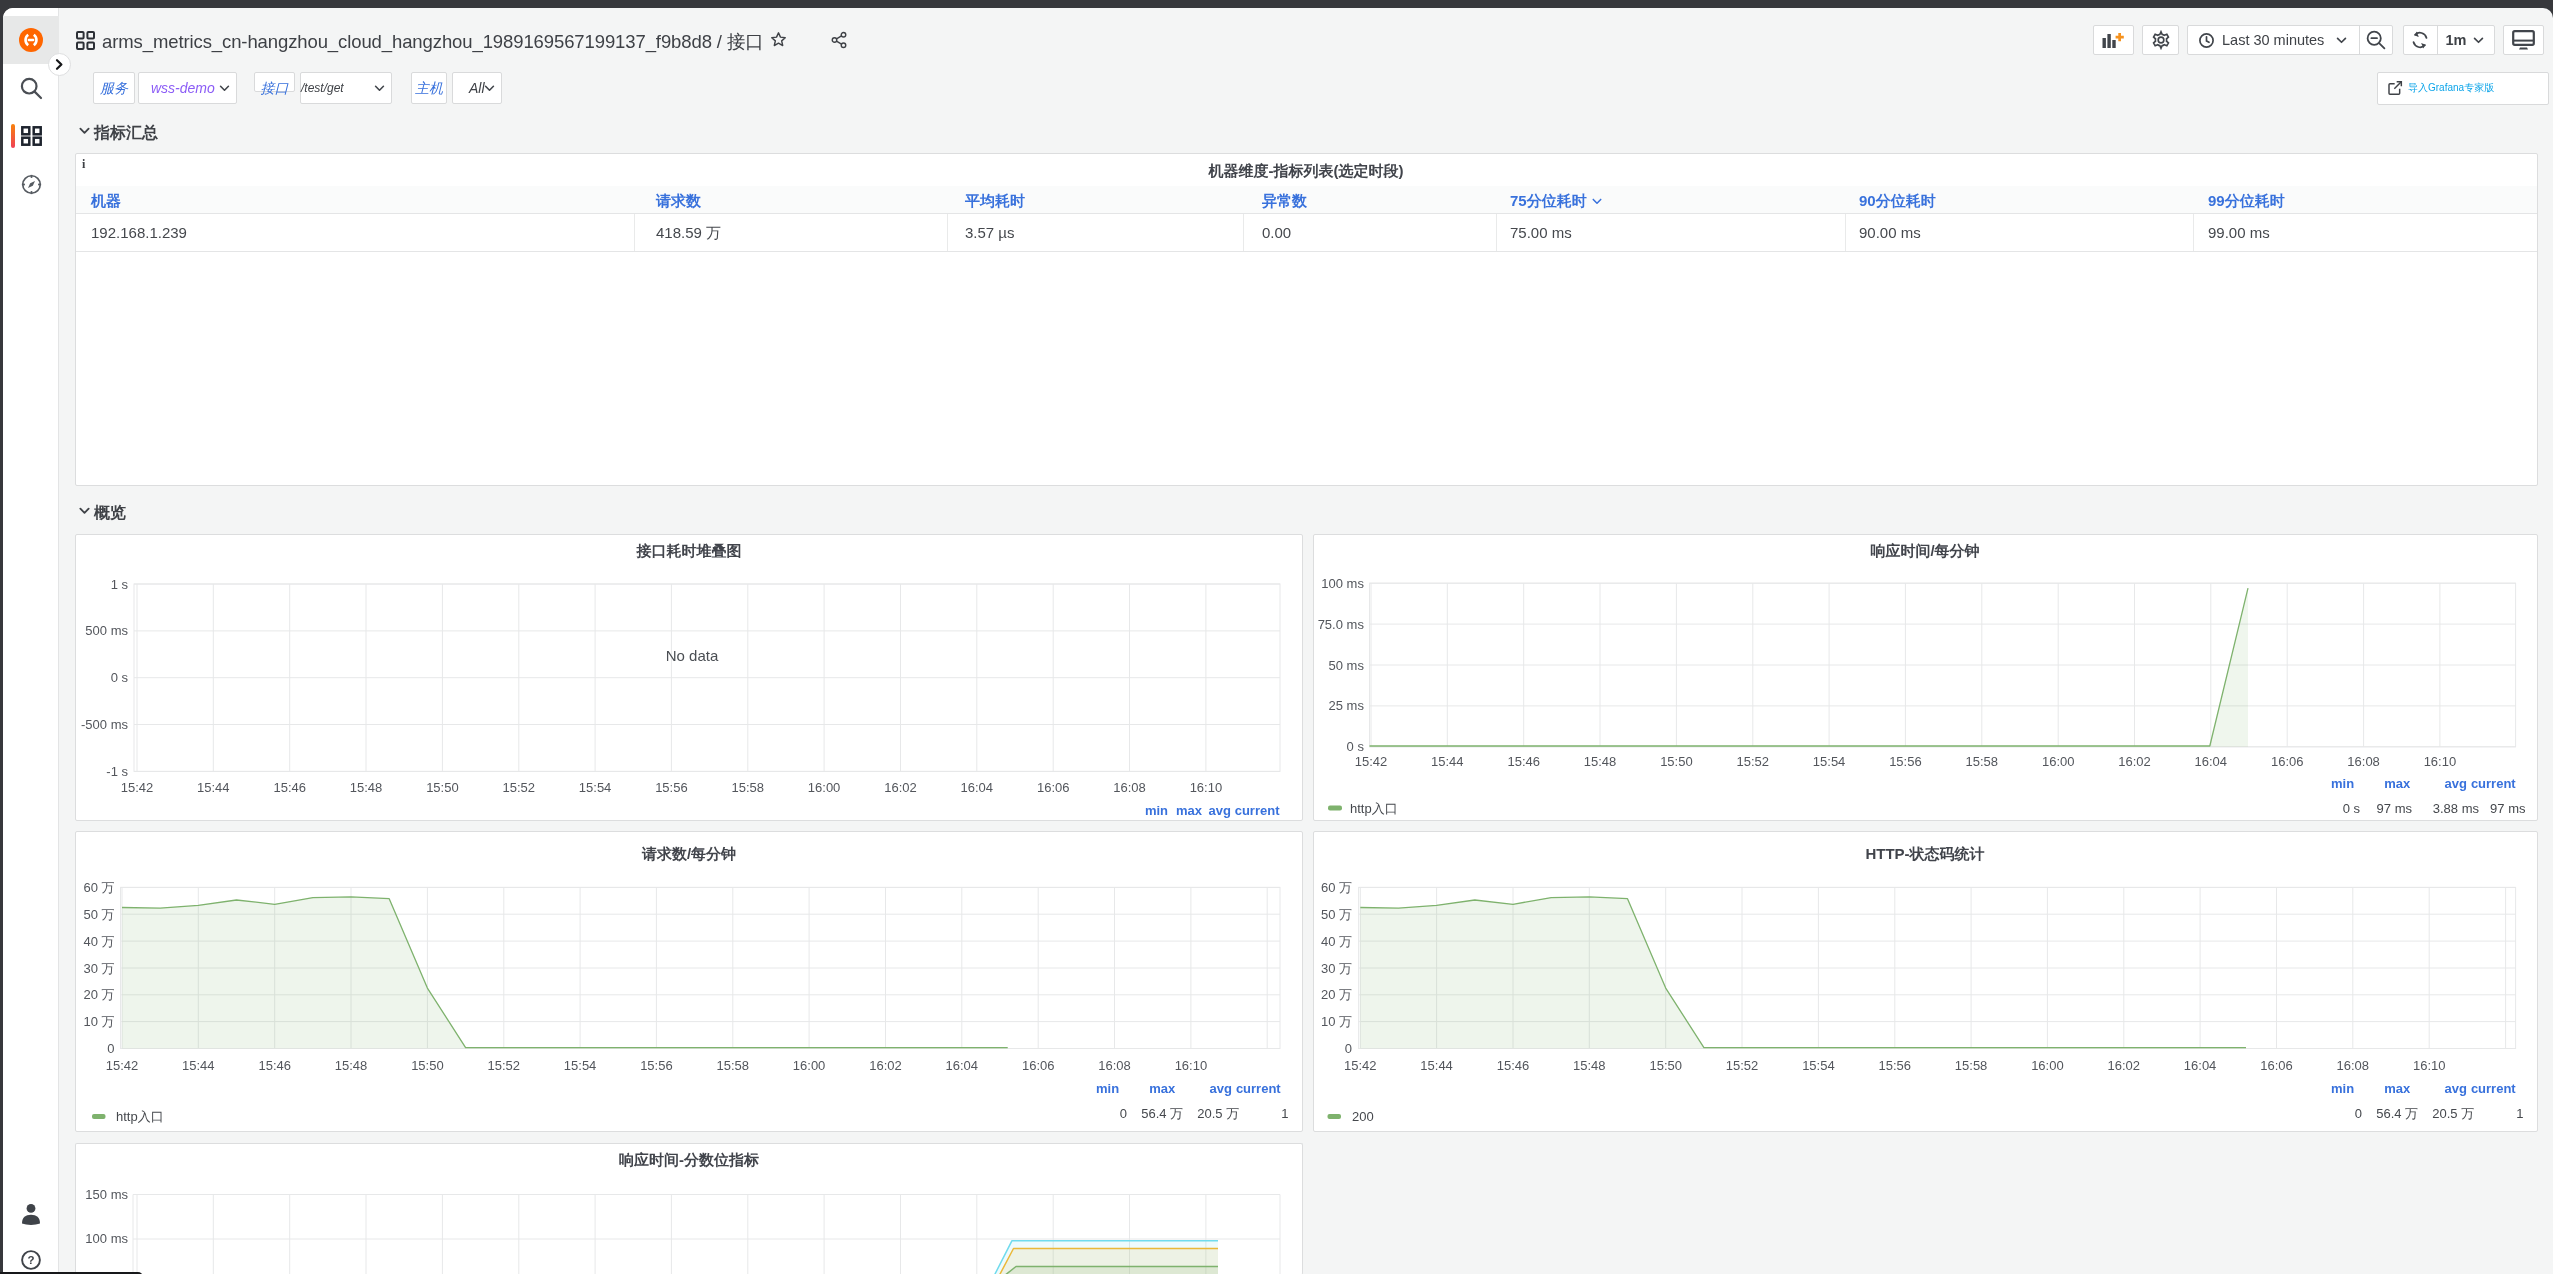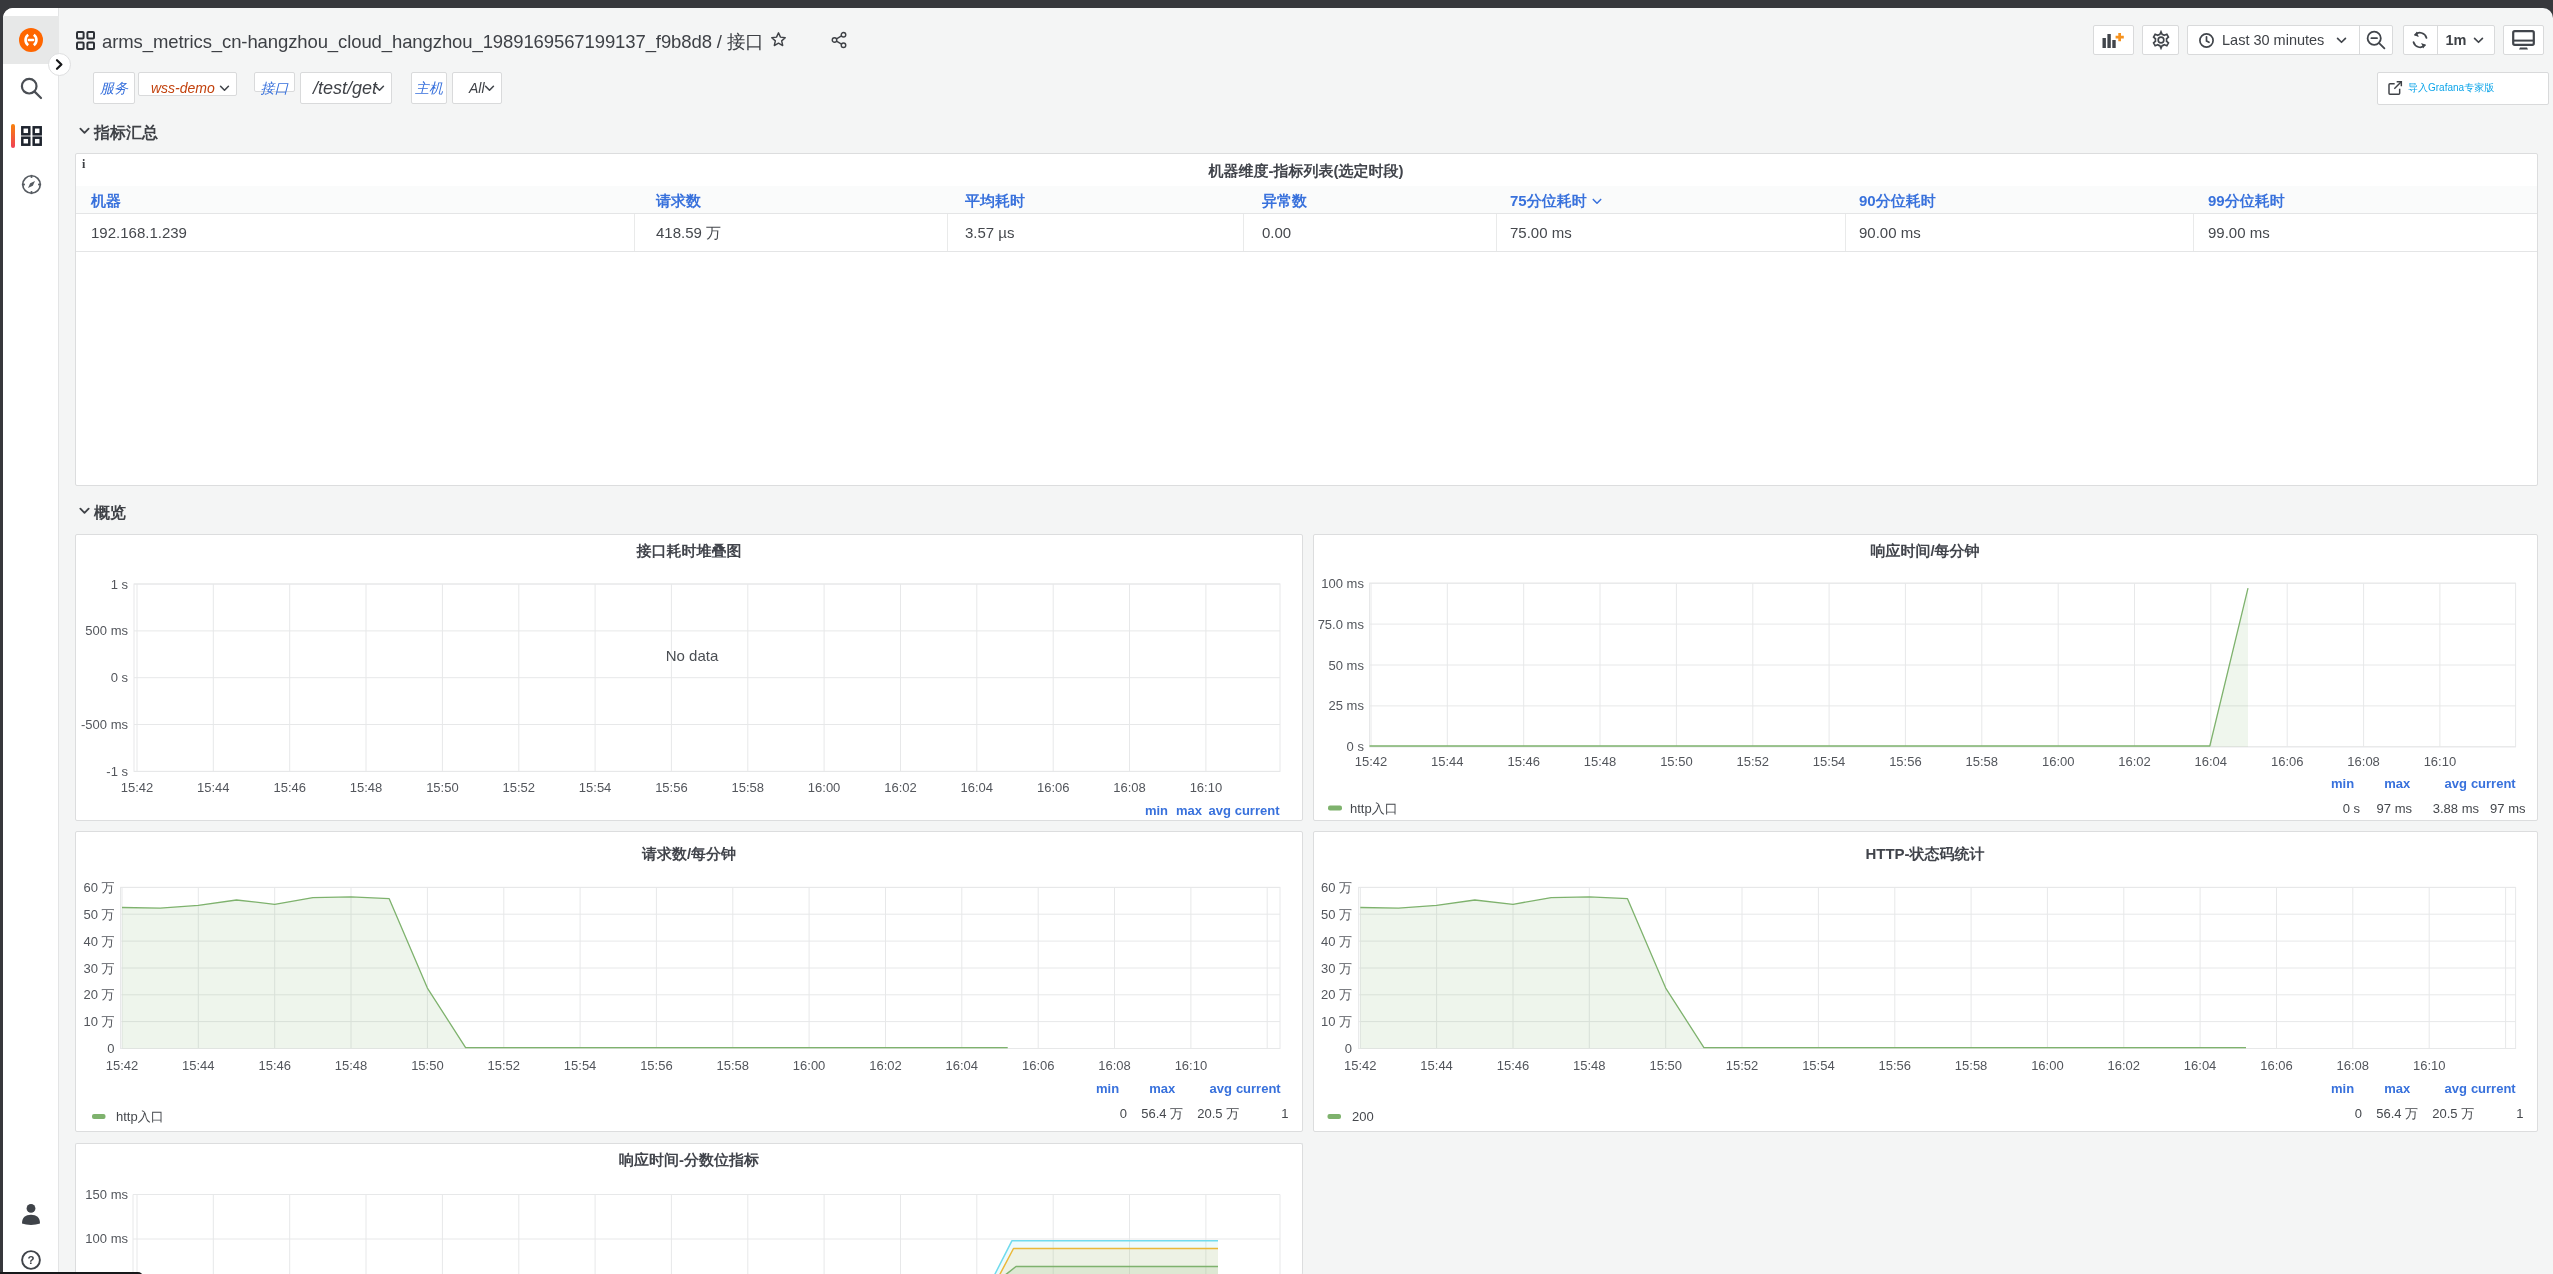--- a/index.html
+++ b/index.html
@@ -128,26 +128,26 @@
  <path d="M1.5 1.5 L6 6 L10.5 1.5" fill="none" stroke="#41454b" stroke-width="1.9" stroke-linecap="round" stroke-linejoin="round"></path>
 </svg>
 <div class="btn" style="left:2503px;top:25px;width:41px;height:30px"></div>
 <svg class="abs" style="left:2512px;top:30px" width="23" height="20" viewBox="0 0 23 20">
  <rect x="1.2" y="1.2" width="20.6" height="13.6" rx="1.5" fill="none" stroke="#41454b" stroke-width="2.2"></rect>
  <line x1="1.2" y1="10.6" x2="21.8" y2="10.6" stroke="#41454b" stroke-width="2"></line>
  <path d="M8 17.6 L15 17.6 L16 19.6 L7 19.6 Z" fill="#41454b"></path>
 </svg>
 
 <div class="btn" style="left:93px;top:72px;width:42px;height:32px;text-align:center;line-height:30px;font-size:14px;color:#3871dc">服务</div>
-<div class="btn" style="left:138px;top:72px;width:99px;height:24px;line-height:30px;font-size:14px;font-weight:500;color:#c2410c;padding-left:12px">wss-demo</div>
+<div class="btn" style="left:138px;top:72px;width:99px;height:32px;line-height:30px;font-size:14px;font-weight:500;color:#8b5cf6;padding-left:12px">wss-demo</div>
 <svg class="abs" style="left:219px;top:85px" width="11" height="7" viewBox="0 0 12 8">
  <path d="M1.5 1.5 L6 6 L10.5 1.5" fill="none" stroke="#41454b" stroke-width="1.8" stroke-linecap="round" stroke-linejoin="round"></path>
 </svg>
 <div class="btn" style="left:254px;top:72px;width:41px;height:20px;text-align:center;line-height:30px;font-size:14px;color:#3871dc">接口</div>
-<div class="btn" style="left:300px;top:72px;width:92px;height:32px;line-height:30px;font-size:18px;font-weight:500;color:#3f4247;padding-left:12px">/test/get</div>
+<div class="btn" style="left:300px;top:72px;width:92px;height:32px;line-height:30px;font-size:12px;font-weight:500;color:#3f4247;">/test/get</div>
 <svg class="abs" style="left:374px;top:85px" width="11" height="7" viewBox="0 0 12 8">
  <path d="M1.5 1.5 L6 6 L10.5 1.5" fill="none" stroke="#41454b" stroke-width="1.8" stroke-linecap="round" stroke-linejoin="round"></path>
 </svg>
 <div class="btn" style="left:411px;top:72px;width:36px;height:32px;text-align:center;line-height:30px;font-size:14px;color:#3871dc">主机</div>
 <div class="btn" style="left:452px;top:72px;width:50px;height:32px;line-height:30px;font-size:14px;font-weight:500;color:#3f4247;padding-left:16px">All</div>
 <svg class="abs" style="left:484px;top:85px" width="11" height="7" viewBox="0 0 12 8">
  <path d="M1.5 1.5 L6 6 L10.5 1.5" fill="none" stroke="#41454b" stroke-width="1.8" stroke-linecap="round" stroke-linejoin="round"></path>
 </svg>
 
 <div class="btn" style="left:2377px;top:72px;width:172px;height:33px"></div>

